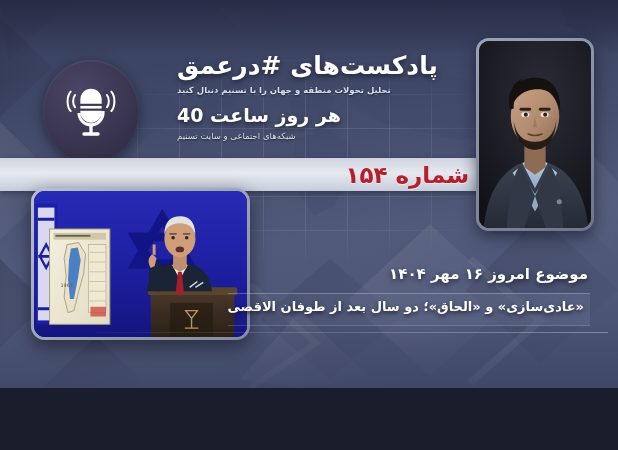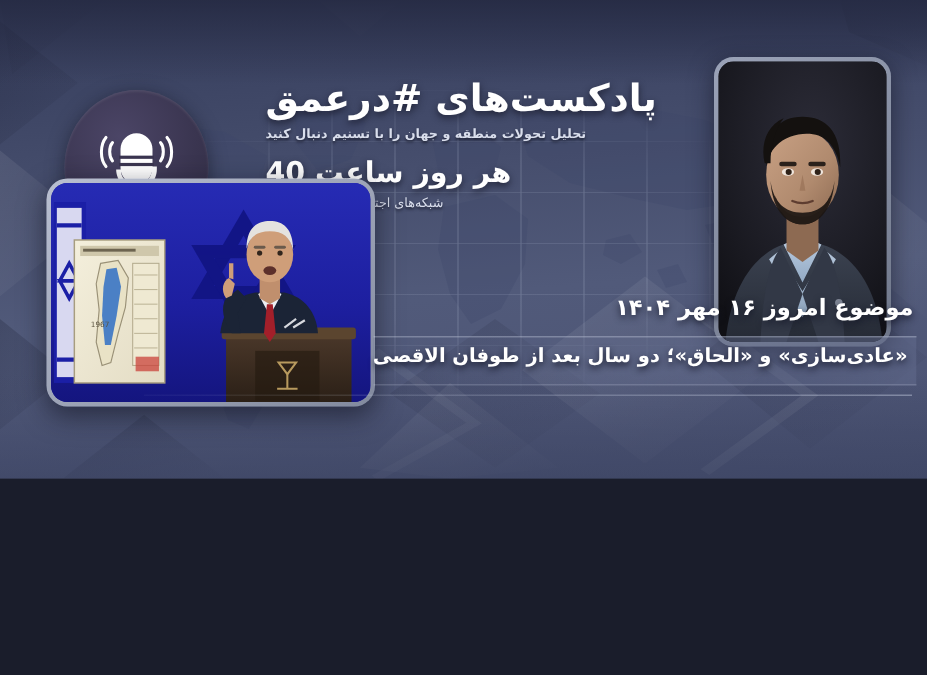--- a/index.html
+++ b/index.html
@@ -8,21 +8,21 @@
     width: 618px;
     height: 450px;
     overflow: hidden;
     background: #1a1d2b;
     font-family: "DejaVu Sans", "Liberation Sans", sans-serif;
   }
 
   .poster {
     position: relative;
     width: 618px;
-    height: 319px;
+    height: 388px;
     overflow: hidden;
     background:
       linear-gradient(175deg, #3b4261 0%, #3d4564 18%, #474f6e 38%, #515a7a 60%, #4e5676 80%, #464e6d 100%);
   }
 
   
   .geo {
     position: absolute;
     inset: 0;
     pointer-events: none;
@@ -183,21 +183,21 @@
     width: 100%; height: 100%;
     border-radius: 11px;
     overflow: hidden;
     background: #1d1fa0;
   }
   .thumb-inner svg { position:absolute; inset:0; width:100%; height:100%; }
 
   
   .info-block {
     position: absolute;
-    right: 9px;
+    right: 30px;
     bottom: 62px;
     width: 360px;
     text-align: right;
     direction: rtl;
   }
   .topic-date {
     font-size: 15px;
     color: #ffffff;
     font-weight: 600;
     line-height: 1.5;
@@ -331,20 +331,23 @@
     </svg>
   </div>
 
   <div class="header-text">
     <div class="brand-title">پادکست‌های #درعمق</div>
     <div class="brand-sub">تحلیل تحولات منطقه و جهان را با تسنیم دنبال کنید</div>
     <div class="brand-time">هر روز ساعت 40</div>
     <div class="brand-channels">شبکه‌های اجتماعی و سایت تسنیم</div>
   </div>
 
+  <div class="epnum-banner">
+    <div class="epnum-text">شماره ۱۵۴</div>
+  </div>
 
   <div class="host-frame">
     <div class="host-photo">
       <svg viewBox="0 0 118 193" preserveAspectRatio="xMidYMid slice" aria-hidden="true">
         <defs>
           <radialGradient id="bgr" cx="55%" cy="30%" r="80%">
             <stop offset="0%" stop-color="#2c2c38"></stop>
             <stop offset="70%" stop-color="#191920"></stop>
             <stop offset="100%" stop-color="#101015"></stop>
           </radialGradient>

